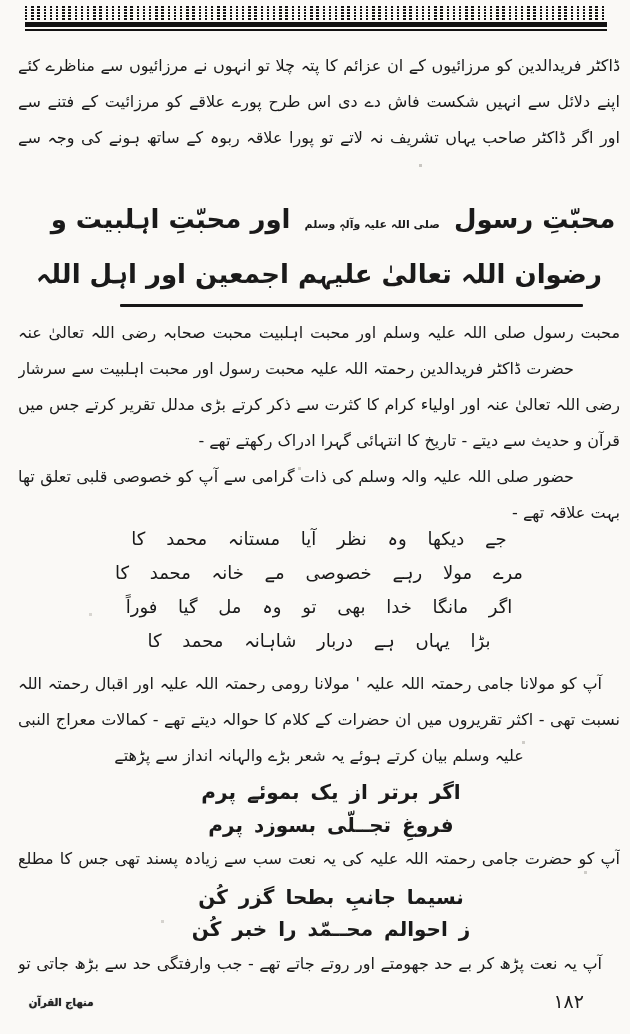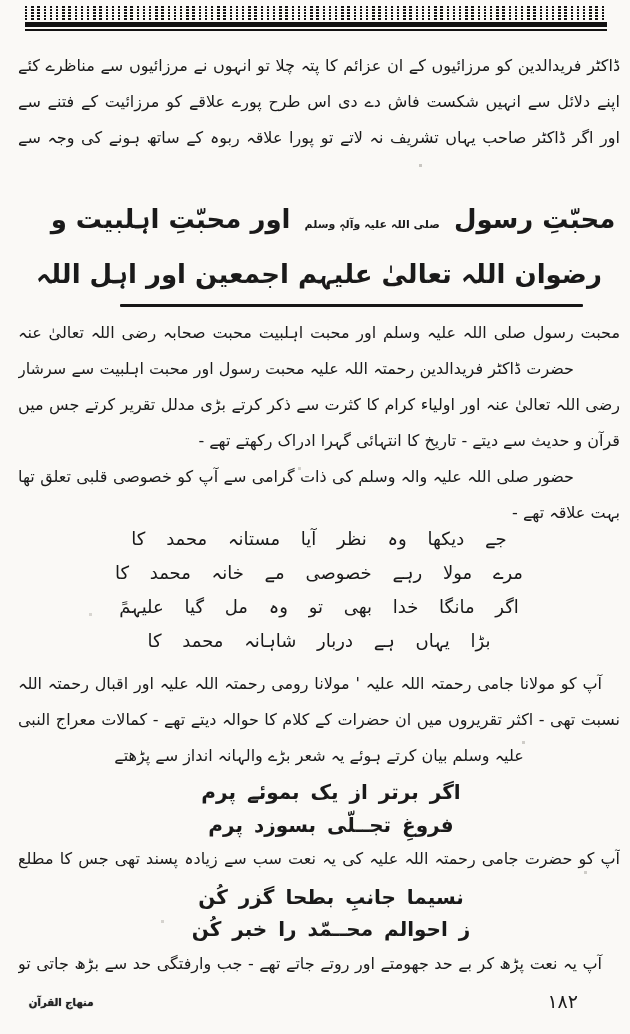--- a/index.html
+++ b/index.html
@@ -54,21 +54,21 @@
     position:absolute;left:18px;width:602px;direction:rtl;
     text-align:center;font-size:20px;font-weight:bold;line-height:32px;height:32px;
     overflow:hidden;transform:translateX(12px);word-spacing:4px;
   }
   .stamp{
     position:absolute;left:26px;top:996px;
     direction:rtl;font-size:11px;font-weight:bold;color:#242424;
     text-shadow:0 0 1px #333;transform:scaleX(0.92);
   }
   .page-number{
-    position:absolute;right:52px;top:988px;
+    position:absolute;right:46px;top:988px;
     direction:rtl;font-size:19px;line-height:26px;color:#1c1c1c;
   }
   .speckles{
     position:absolute;top:0;left:0;width:1px;height:1px;background:transparent;
     box-shadow:420px 165px 0 1px #c9c7c2, 299px 468px 0 1px #d2d0cb,
                523px 742px 0 1px #cfcdc8, 162px 921px 0 1px #d5d3ce,
                585px 872px 0 1px #cfcdc8, 90px 614px 0 1px #d8d6d1;
   }
 </style>
 </head>
@@ -100,21 +100,21 @@
     <div class="prose-line indent">حضرت ڈاکٹر فریدالدین رحمتہ اللہ علیہ محبت رسول اور محبت اہلبیت سے سرشار تھے - صحابہ</div>
     <div class="prose-line">رضی اللہ تعالیٰ عنہ اور اولیاء کرام کا کثرت سے ذکر کرتے بڑی مدلل تقریر کرتے جس میں اکثر دلائل</div>
     <div class="prose-line partial">قرآن و حدیث سے دیتے - تاریخ کا انتہائی گہرا ادراک رکھتے تھے -</div>
     <div class="prose-line indent">حضور صلی اللہ علیہ والہ وسلم کی ذات گرامی سے آپ کو خصوصی قلبی تعلق تھا - آپ کو یہ شعر</div>
     <div class="prose-line partial">بہت علاقہ تھے -</div>
   </div>
 
   <div class="textblock poem">
     <div class="poem-line">جے دیکھا وہ نظر آیا مستانہ محمد کا</div>
     <div class="poem-line">مرے مولا رہے خصوصی مے خانہ محمد کا</div>
-    <div class="poem-line">اگر مانگا خدا بھی تو وہ مل گیا علیہمً</div>
+    <div class="poem-line">اگر مانگا خدا بھی تو وہ مل گیا فوراً</div>
     <div class="poem-line">بڑا یہاں ہے دربار شاہانہ محمد کا</div>
   </div>
 
   <div class="textblock" style="top:666px;">
     <div class="prose-line indent-sm">آپ کو مولانا جامی رحمتہ اللہ علیہ ' مولانا رومی رحمتہ اللہ علیہ اور اقبال رحمتہ اللہ علیہ سے خصوصی</div>
     <div class="prose-line">نسبت تھی - اکثر تقریروں میں ان حضرات کے کلام کا حوالہ دیتے تھے - کمالات معراج النبی صلی اللہ</div>
     <div class="prose-line centered">علیہ وسلم بیان کرتے ہوئے یہ شعر بڑے والہانہ انداز سے پڑھتے</div>
   </div>
 
   <div class="verse" style="top:776px;">اگر برتر از یک بموئے پرم</div>

